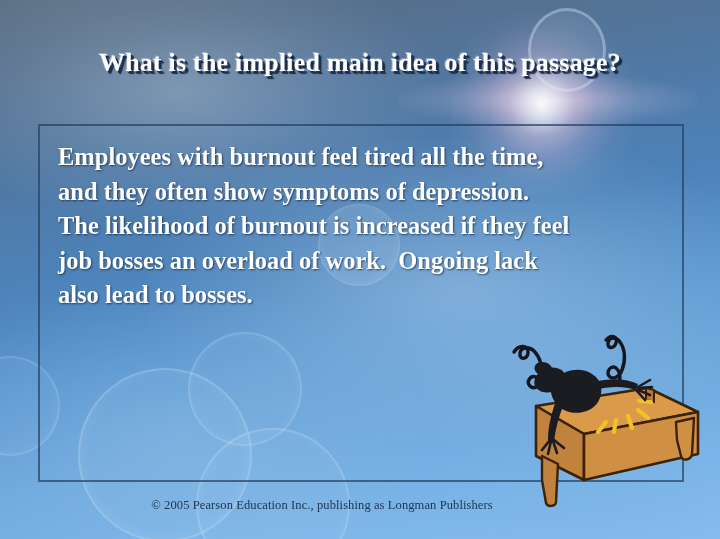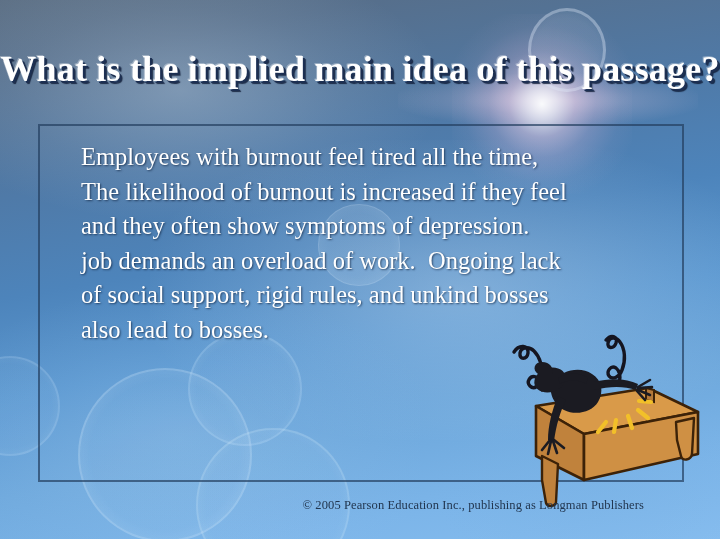--- a/index.html
+++ b/index.html
@@ -108,65 +108,65 @@
     background: radial-gradient(circle at 50% 50%, rgba(225,240,252,0.10) 55%, rgba(225,240,252,0.18) 88%, rgba(225,240,252,0.02) 100%);
     border: 1px solid rgba(225,240,252,0.14);
   }
 
   
   #title {
     position: absolute;
     left: 0; top: 48px;
     width: 720px;
     text-align: center;
-    font-size: 36px;
+    font-size: 26px;
     font-weight: bold;
     color: #ffffff;
     letter-spacing: 0.2px;
     text-shadow:
        2px 2px 0 #1c2f52,
        3px 3px 1px rgba(15,28,54,0.85),
       -1px -1px 0 rgba(255,255,255,0.35);
     white-space: nowrap;
   }
 
   
   #body-box {
     position: absolute;
     left: 38px; top: 124px;
     width: 646px; height: 358px;
     border: 2px solid rgba(36,62,96,0.70);
     box-sizing: border-box;
   }
   #body-text {
     position: absolute;
-    left: 81px; top: 140px;
+    left: 58px; top: 140px;
     width: 612px;
     font-size: 24.5px;
-    font-weight: normal;
+    font-weight: bold;
     line-height: 34.5px;
     color: #ffffff;
     text-shadow: 1px 1px 2px rgba(20,40,70,0.75);
   }
   #body-text .ln { display: block; white-space: pre; }
 
   
   #cartoon {
     position: absolute;
     left: 498px; top: 330px;
     width: 218px; height: 180px;
     pointer-events: none;
   }
 
   
   #footer {
     position: absolute;
     left: 0; top: 498px;
     width: 644px;
-    text-align: right;
+    text-align: center;
     font-size: 12.5px;
     color: #22364f;
     letter-spacing: 0.1px;
   }
 </style>
 </head>
 <body>
 
 <div id="slide">
 
@@ -183,24 +183,23 @@
   <div class="orb orb-3"></div>
   <div class="orb orb-4"></div>
   <div class="orb orb-5"></div>
 
   <div id="title">What is the implied main idea of this passage?</div>
 
   <div id="body-box"></div>
 
   <div id="body-text">
     <span class="ln">Employees with burnout feel tired all the time,</span>
+    <span class="ln">and they often show symptoms of depression.</span>
     <span class="ln">The likelihood of burnout is increased if they feel</span>
-    <span class="ln">and they often show symptoms of depression.</span>
-    <span class="ln">job demands an overload of work.  Ongoing lack</span>
-    <span class="ln">of social support, rigid rules, and unkind bosses</span>
+    <span class="ln">job bosses an overload of work.  Ongoing lack</span>
     <span class="ln">also lead to bosses.</span>
   </div>
 
   <svg id="cartoon" viewBox="0 0 218 180">
 
     <g fill="none" stroke="#151520" stroke-width="3.4" stroke-linecap="round" stroke-linejoin="round">
       <path d="M16,22 C21,14 31,15 30,23 C29,30 21,30 22,23 C23,17 31,16 36,21
                C42,27 45,37 43,48 C42,56 36,60 32,56 C28,52 32,45 38,47 C43,49 45,55 44,60"></path>
     </g>
     <g fill="none" stroke="#151520" stroke-width="3.4" stroke-linecap="round" stroke-linejoin="round">

